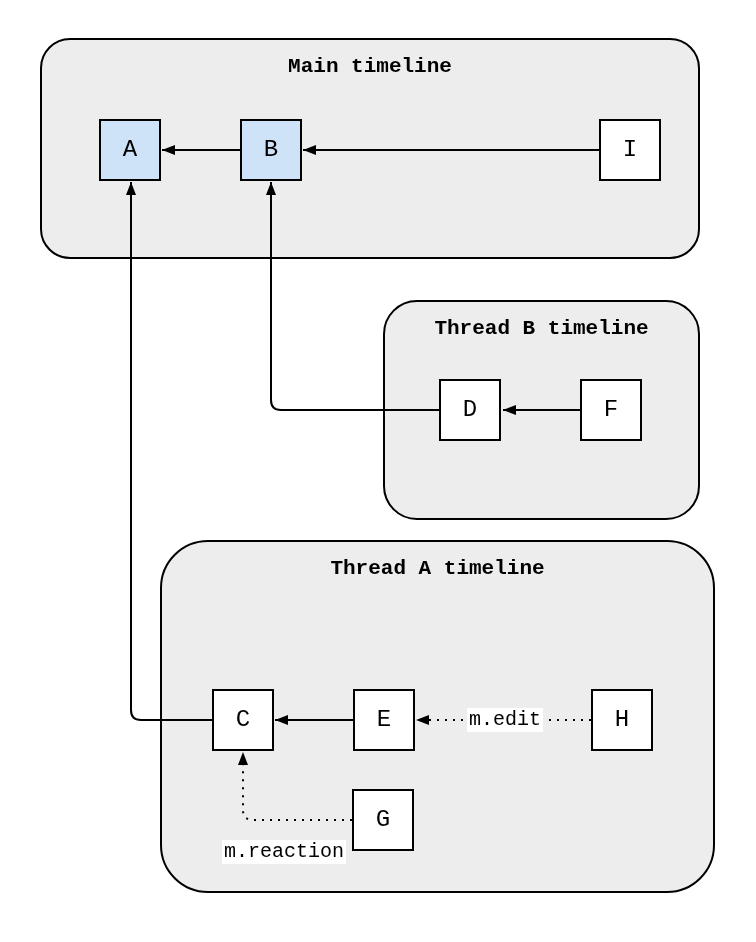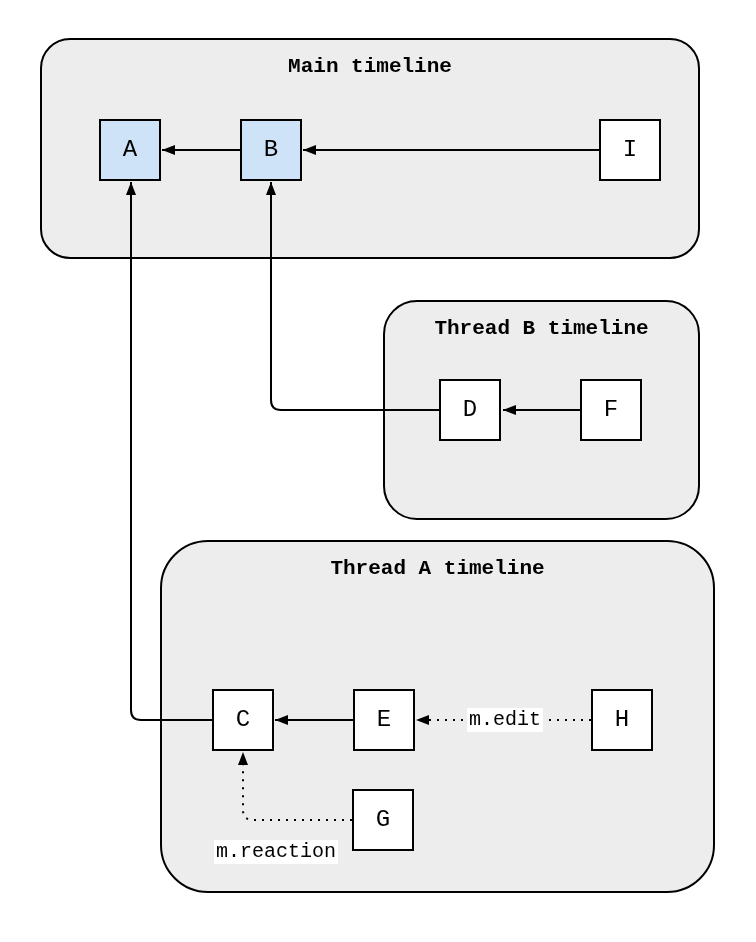--- a/index.html
+++ b/index.html
@@ -119,15 +119,15 @@
 
   <div class="node" style="left:439px; top:379px;">D</div>
   <div class="node" style="left:580px; top:379px;">F</div>
 
   <div class="node" style="left:212px; top:689px;">C</div>
   <div class="node" style="left:353px; top:689px;">E</div>
   <div class="node" style="left:591px; top:689px;">H</div>
   <div class="node" style="left:352px; top:789px;">G</div>
 
   <div class="edge-label" style="left:505px; top:720px;">m.edit</div>
-  <div class="edge-label" style="left:276px; top:852px;">m.reaction</div>
+  <div class="edge-label" style="left:284px; top:852px;">m.reaction</div>
 
 </div>
 
 </body></html>

